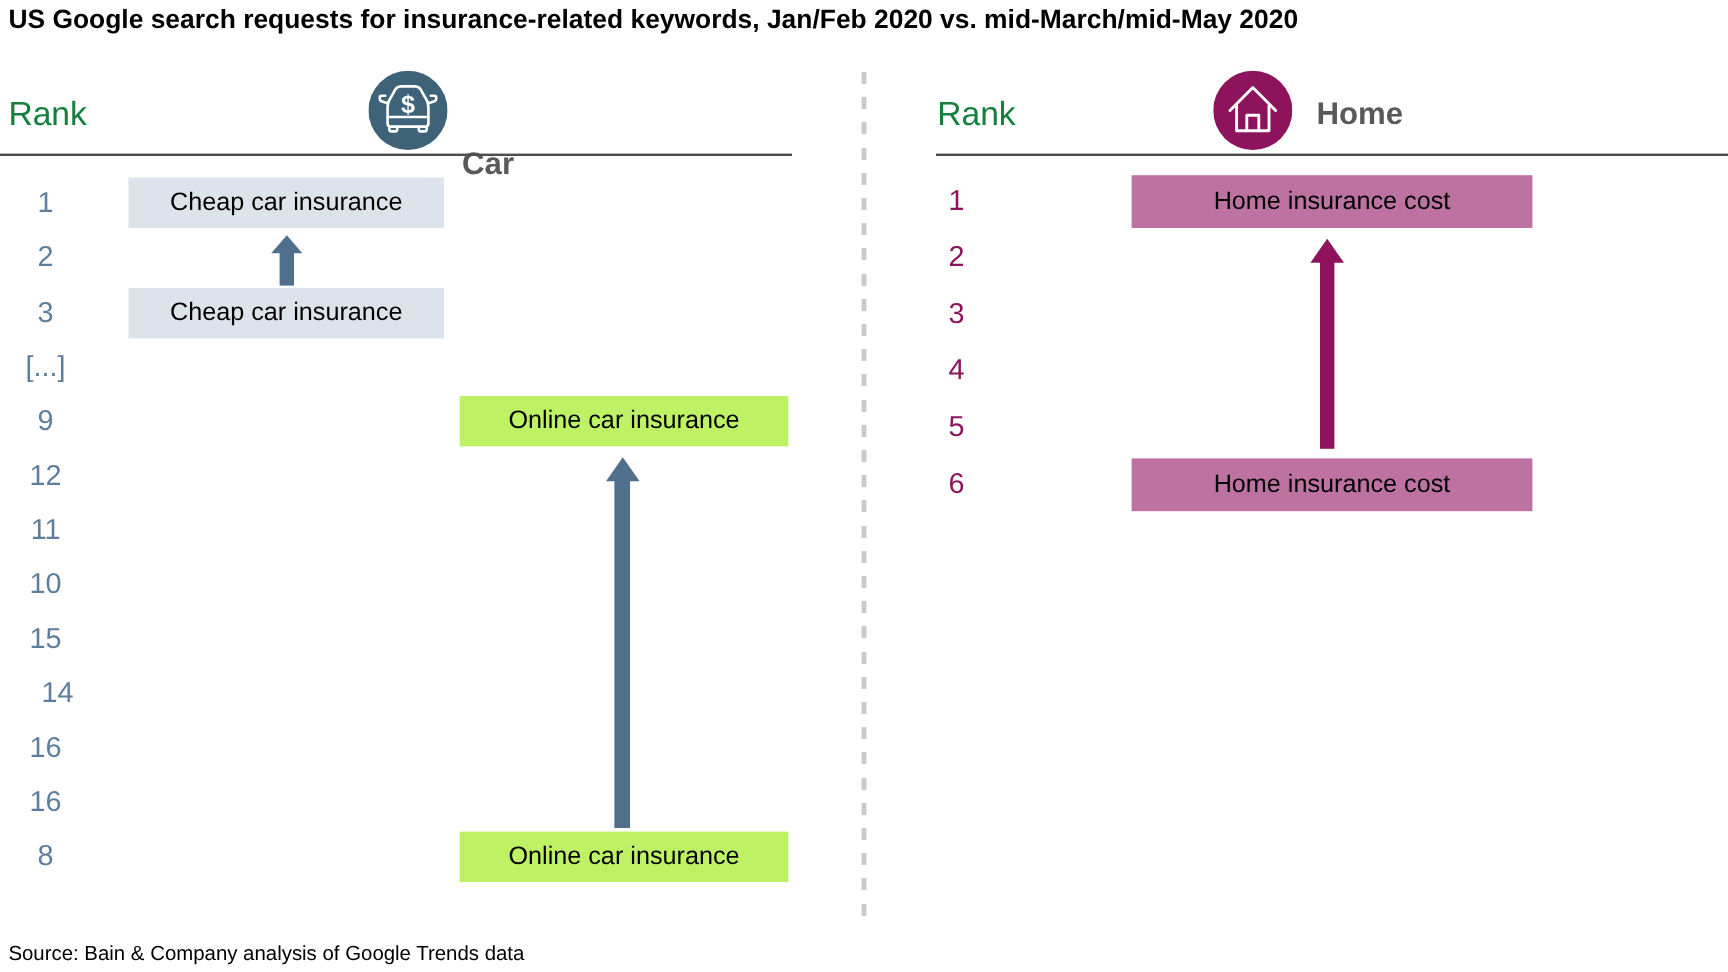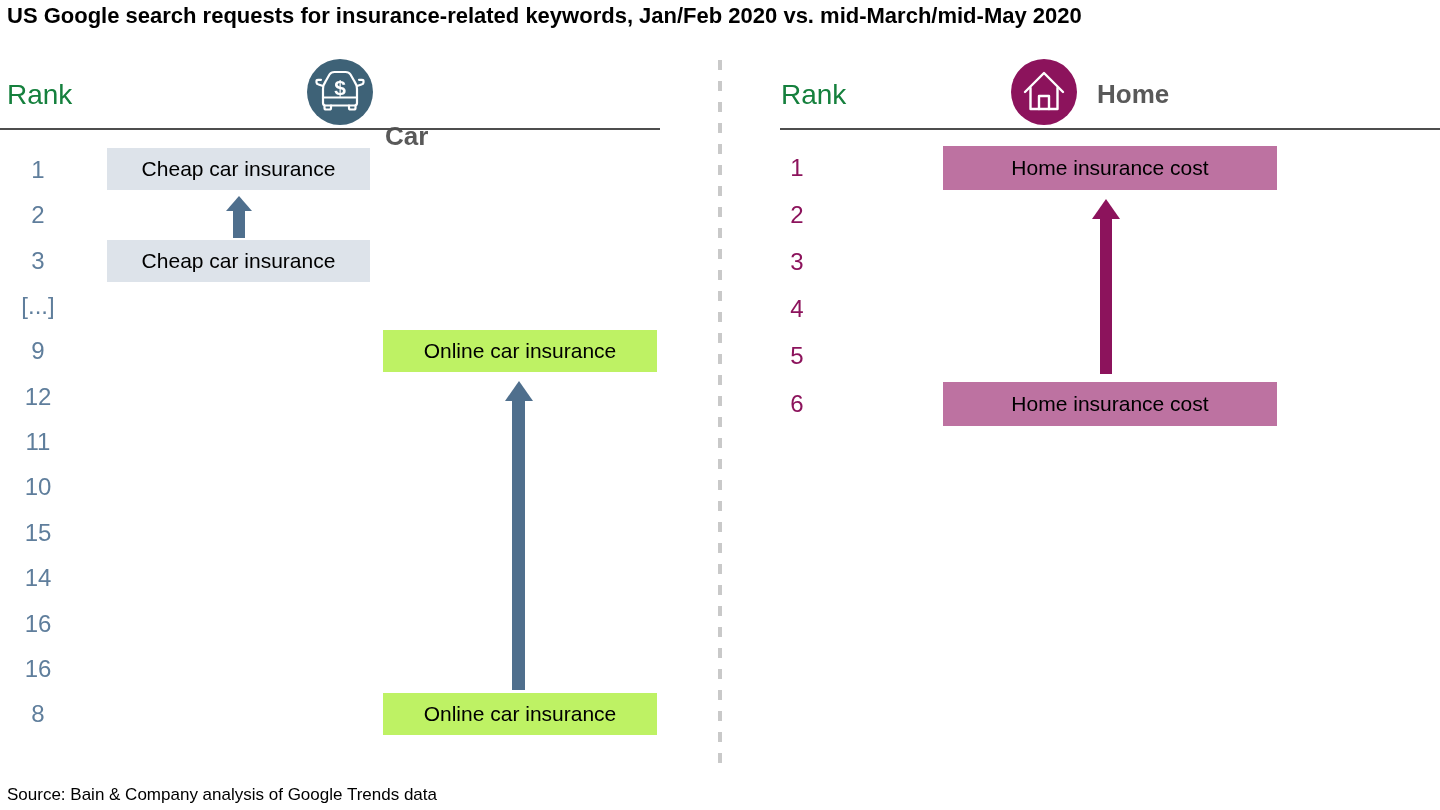--- a/index.html
+++ b/index.html
@@ -100,21 +100,21 @@
 
   <div class="abs rank-cell rank-car" style="left:6px; top:155px;">1</div>
   <div class="abs rank-cell rank-car" style="left:6px; top:200px;">2</div>
   <div class="abs rank-cell rank-car" style="left:6px; top:246px;">3</div>
   <div class="abs rank-cell rank-car" style="left:6px; top:291px;">[...]</div>
   <div class="abs rank-cell rank-car" style="left:6px; top:336px;">9</div>
   <div class="abs rank-cell rank-car" style="left:6px; top:382px;">12</div>
   <div class="abs rank-cell rank-car" style="left:6px; top:427px;">11</div>
   <div class="abs rank-cell rank-car" style="left:6px; top:472px;">10</div>
   <div class="abs rank-cell rank-car" style="left:6px; top:518px;">15</div>
-  <div class="abs rank-cell rank-car" style="left:6px; top:563px;">14</div>
+  <div class="abs rank-cell rank-car" style="left:16px; top:563px;">14</div>
   <div class="abs rank-cell rank-car" style="left:6px; top:609px;">16</div>
   <div class="abs rank-cell rank-car" style="left:6px; top:654px;">16</div>
   <div class="abs rank-cell rank-car" style="left:6px; top:699px;">8</div>
 
   <div class="abs badge badge-light" style="left:107px; top:148px; width:263px; height:42px;">Cheap car insurance</div>
   <div class="abs arrow-head car-arrow-head" style="left:226px; top:196px;"></div>
   <div class="abs arrow-shaft car-arrow-shaft" style="left:233px; top:210px; width:12px; height:28px;"></div>
   <div class="abs badge badge-light" style="left:107px; top:240px; width:263px; height:42px;">Cheap car insurance</div>
 
   <div class="abs badge badge-dark" style="left:383px; top:330px; width:274px; height:42px;">Online car insurance</div>

